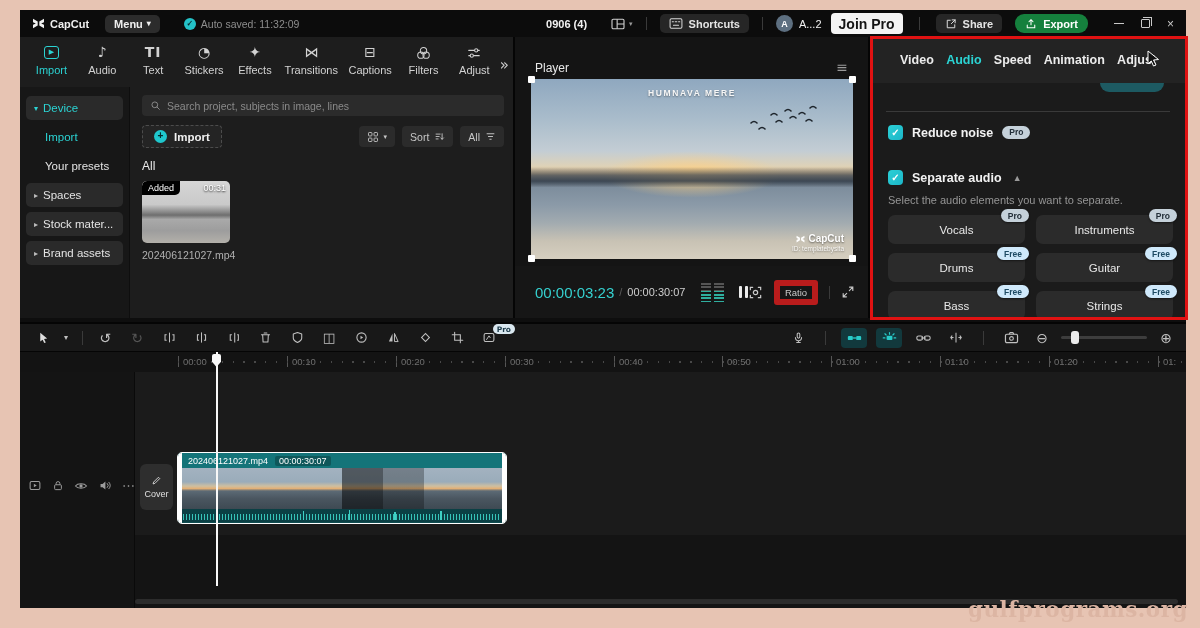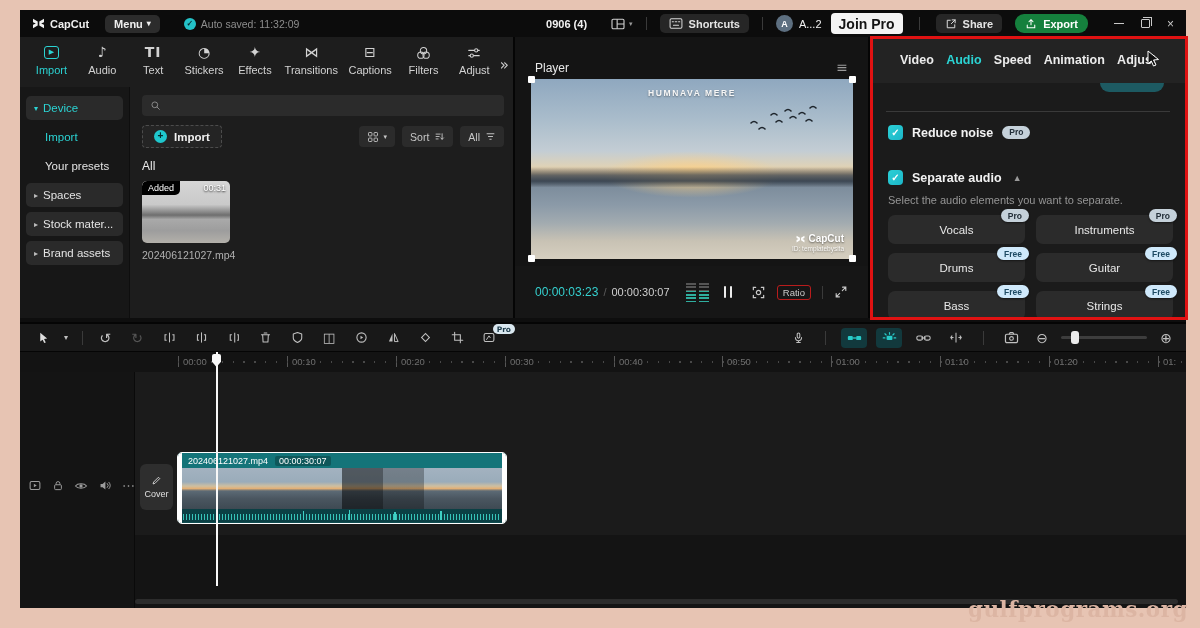--- a/index.html
+++ b/index.html
@@ -75,31 +75,31 @@
   .vclouds{position:absolute;left:0;right:0;top:49%;height:11%;
     background:linear-gradient(180deg,rgba(70,80,92,0) 0%,rgba(62,72,84,.75) 40%,rgba(52,62,74,.85) 70%,rgba(90,100,110,.15) 100%)}
   .vtitle{position:absolute;top:9px;left:0;right:0;text-align:center;color:#f6f6f6;font-size:8.5px;font-weight:bold;letter-spacing:1.6px;text-shadow:0 1px 2px rgba(0,0,0,.4)}
   .birds{position:absolute;right:34px;top:26px;color:#1d242b}
   .vwm{position:absolute;right:9px;bottom:7px;text-align:right;color:#fff;text-shadow:0 1px 2px rgba(0,0,0,.5)}
   .vwm .brand{font-size:10px;font-weight:bold;display:flex;align-items:center;gap:3px;justify-content:flex-end}
   .vwm .wid{font-size:6.5px;opacity:.85;margin-top:1px}
   .vhandle{position:absolute;width:7px;height:7px;background:#fff;border-radius:1px}
   .vh-tl{left:-3px;top:-3px}.vh-tr{right:-3px;top:-3px}.vh-bl{left:-3px;bottom:-3px}.vh-br{right:-3px;bottom:-3px}
   .pcontrols{position:absolute;left:0;right:0;bottom:0;height:52px;display:flex;align-items:center;padding:0 20px;background:#161616}
-  .tc-cur{color:#35d0cf;font-size:12px}
+  .tc-cur{color:#35d0cf;font-size:15px}
   .tc-sep{color:#5b5b5b;margin:0 5px;font-size:11px}
   .tc-tot{color:#cfcfcf;font-size:11px}
   .meters{display:flex;gap:3px;margin-left:16px}
   .meter{width:10px;height:19px;display:flex;flex-direction:column}
   .meter .m-top{flex:0 0 45%;background:repeating-linear-gradient(to top,#555 0 1.4px,transparent 1.4px 3.2px)}
   .meter .m-bot{flex:1;background:repeating-linear-gradient(to top,#2fae9f 0 1.4px,transparent 1.4px 3.2px)}
   .pause{display:flex;gap:3.5px;margin-left:15px}
   .pause span{width:2.5px;height:12px;background:#ececec;border-radius:1px}
   .prt{margin-left:auto;display:flex;align-items:center;gap:11px;color:#c9c9c9}
-  .ratio-pill{border:1px solid #b91c1c;border-radius:3px;color:#c9c9c9;font-size:9.5px;padding:1px 5px}
+  .ratio-pill{border:6px solid #b91c1c;border-radius:3px;color:#c9c9c9;font-size:9.5px;padding:1px 5px}
 
   
   .itabs{height:46px;display:flex;align-items:center;justify-content:space-between;padding:0 30px;background:#232323;font-size:12.5px;font-weight:bold;color:#ececec}
   .itab.active{color:#2bd3d3}
   .ipartial{position:absolute;top:46px;right:22px;width:64px;height:9px;background:#1d5a62;border-radius:0 0 10px 10px}
   .idivider{position:absolute;top:74px;left:16px;right:16px;height:1px;background:#3a3a3a}
   .irow{position:absolute;left:18px;display:flex;align-items:center;gap:9px;color:#f2f2f2;font-size:12.5px;font-weight:bold}
   .checkbox{width:15px;height:15px;border-radius:4px;background:linear-gradient(135deg,#2bd0d6,#1cb6c8);color:#fff;font-size:10px;display:flex;align-items:center;justify-content:center}
   .badge{font-size:8.5px;font-weight:bold;padding:1.5px 7px;border-radius:8px;line-height:1.2}
   .badge-pro{background:#c5d1da;color:#232f39}
@@ -301,20 +301,21 @@
                 <span class="tri">▸</span>
                 <span>Brand assets</span>
               </div>
           </aside>
           <div class="mcontent">
             <div class="search">
               <svg class="sv" width="11" height="11" viewBox="0 0 16 16">
                   <circle cx="7" cy="7" r="4.2" fill="none" stroke="#8a8a8a" stroke-width="1.4"></circle>
                   <path d="M10.2 10.2 L13.6 13.6" stroke="#8a8a8a" stroke-width="1.4" stroke-linecap="round"></path>
                 </svg>
+              <input type="text" placeholder="Search project, subjects in image, lines" style="">
             </div>
             <div class="actions">
               <div class="imp-btn">
                 <span class="plus-circ">+</span>
                 <span>Import</span>
               </div>
               <div class="vgroup">
                 <div class="vc">
                   <svg class="sv" width="12" height="12" viewBox="0 0 16 16">
                       <rect x="2" y="2" width="4.6" height="4.6" rx="1" fill="none" stroke="#c7c7c7" stroke-width="1.2"></rect>

